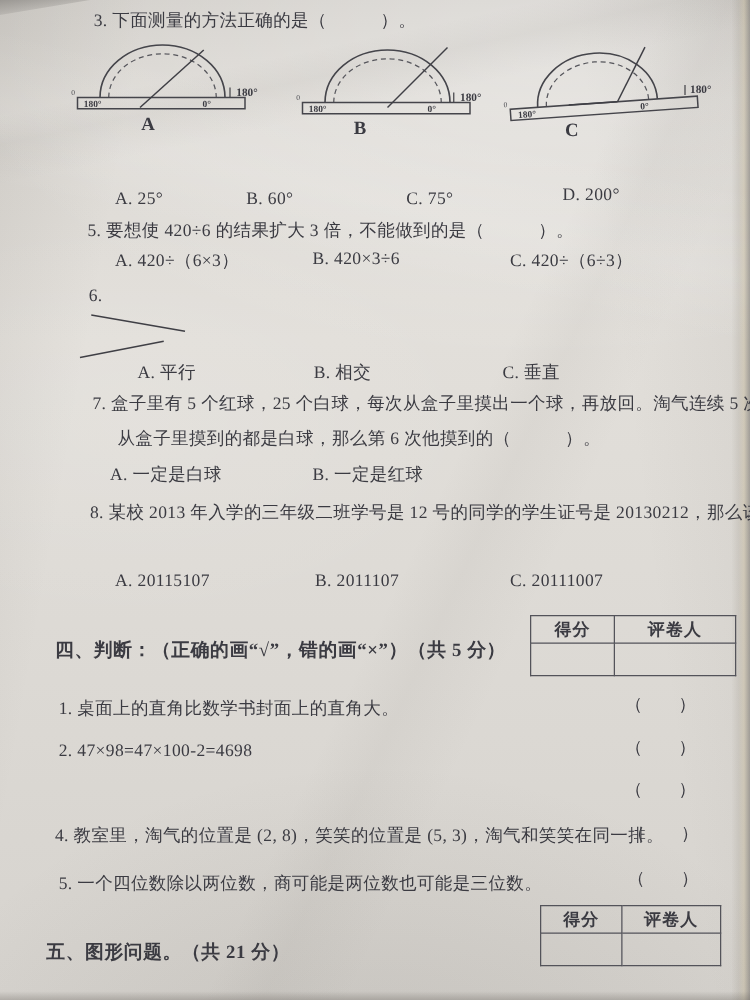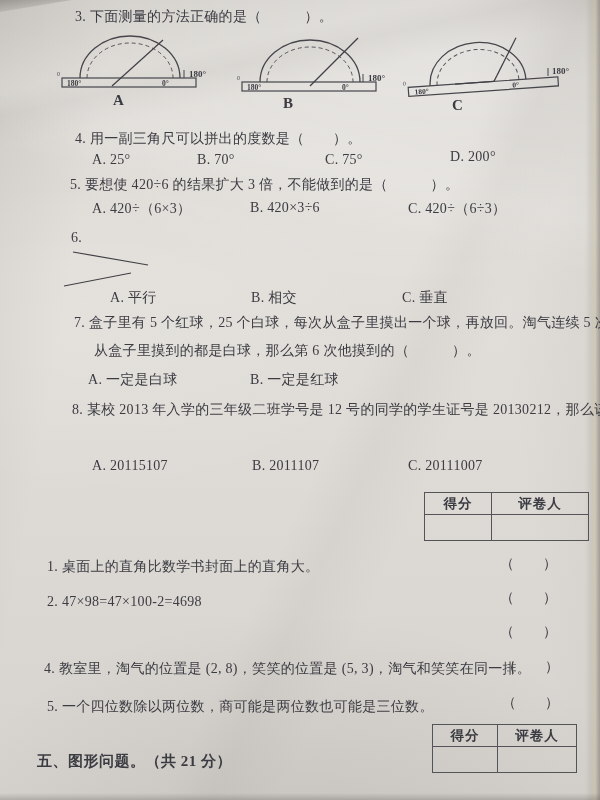--- a/index.html
+++ b/index.html
@@ -93,23 +93,22 @@
       <text class="plab" x="112" y="65.5">0°</text>
     </g>
     <line class="tick" x1="148" y1="44" x2="148" y2="52"></line>
     <text class="plab2" x="152" y="50">180°</text>
   </svg>
 
   <div class="t dlabel" style="left:113px;top:92px">A</div>
   <div class="t dlabel" style="left:283px;top:95px">B</div>
   <div class="t dlabel" style="left:452px;top:97px">C</div>
 
-  <div class="t" style="left:75px;top:130px">4. 用一副三角尺可以拼出的度数是（　　）。</div>
   <div class="t" style="left:92px;top:152px">A. 25°</div>
-  <div class="t" style="left:197px;top:152px">B. 70°</div>
+  <div class="t" style="left:197px;top:152px">B. 60°</div>
   <div class="t" style="left:325px;top:152px">C. 75°</div>
   <div class="t" style="left:450px;top:149px">D. 200°</div>
 
   <div class="t" style="left:70px;top:176px">5. 要想使 420÷6 的结果扩大 3 倍，不能做到的是（　　　）。</div>
   <div class="t" style="left:92px;top:200px">A. 420÷（6×3）</div>
   <div class="t" style="left:250px;top:200px">B. 420×3÷6</div>
   <div class="t" style="left:408px;top:200px">C. 420÷（6÷3）</div>
 
   <div class="t" style="left:71px;top:230px">6.</div>
   <svg class="diagram" style="left:58px;top:245px" width="100" height="48" viewBox="0 0 100 48">
@@ -123,20 +122,21 @@
   <div class="t" style="left:74px;top:314px">7. 盒子里有 5 个红球，25 个白球，每次从盒子里摸出一个球，再放回。淘气连续 5 次</div>
   <div class="t" style="left:94px;top:342px">从盒子里摸到的都是白球，那么第 6 次他摸到的（　　　）。</div>
   <div class="t" style="left:88px;top:371px">A. 一定是白球</div>
   <div class="t" style="left:250px;top:371px">B. 一定是红球</div>
 
   <div class="t" style="left:72px;top:401px">8. 某校 2013 年入学的三年级二班学号是 12 号的同学的学生证号是 20130212，那么该</div>
   <div class="t" style="left:92px;top:458px">A. 20115107</div>
   <div class="t" style="left:252px;top:458px">B. 2011107</div>
   <div class="t" style="left:408px;top:458px">C. 20111007</div>
 
+  <div class="t sec" style="left:44px;top:511px">四、判断：（正确的画“√”，错的画“×”）（共 5 分）</div>
 
   <table class="score" style="left:424px;top:492px">
     <tbody>
         <tr class="hrow">
       <td style="width:66px">得分</td>
       <td style="width:96px">评卷人</td>
     </tr>
     <tr class="brow">
       <td></td>
       <td></td>

